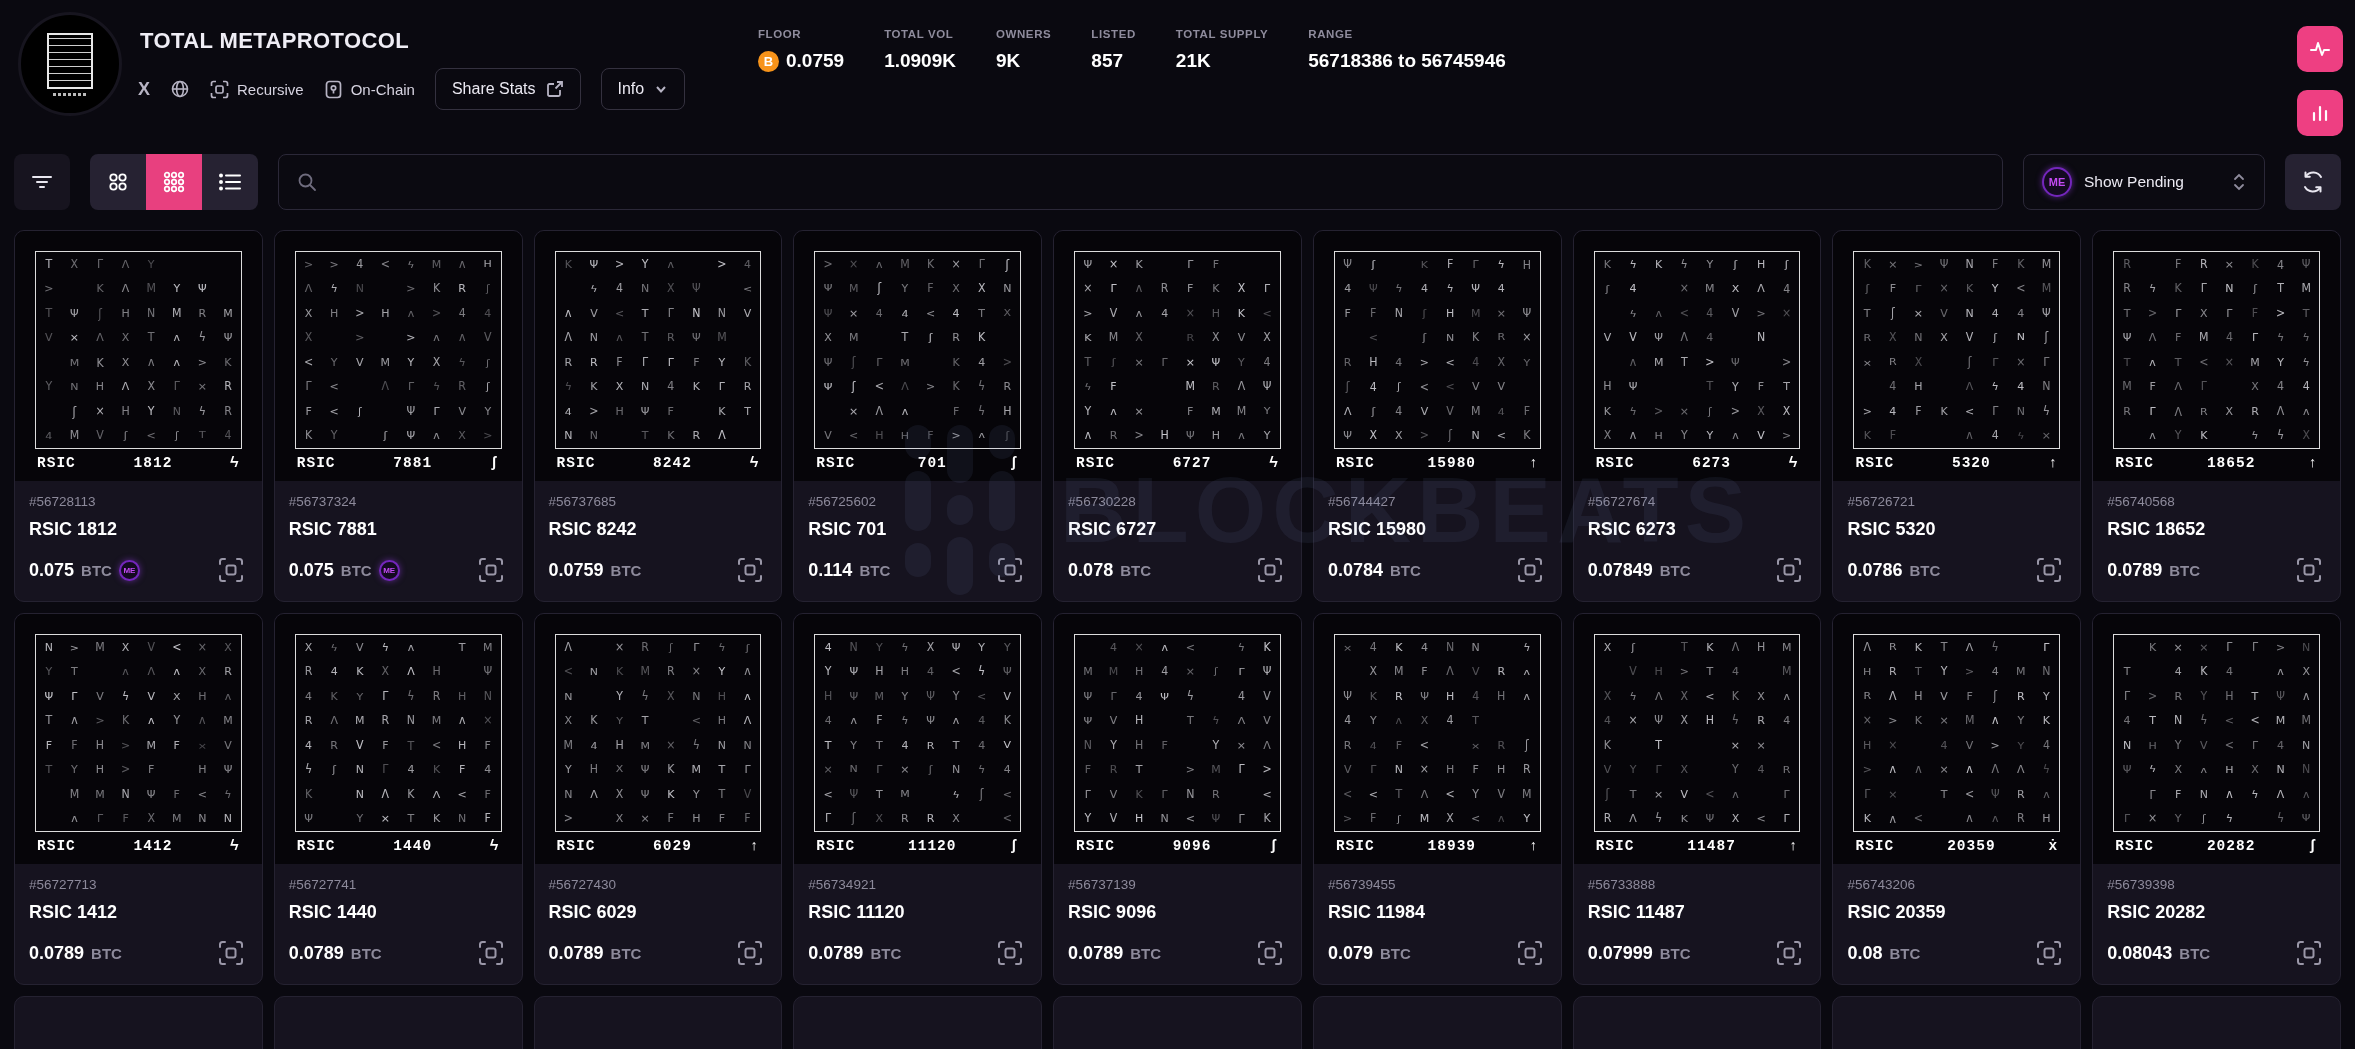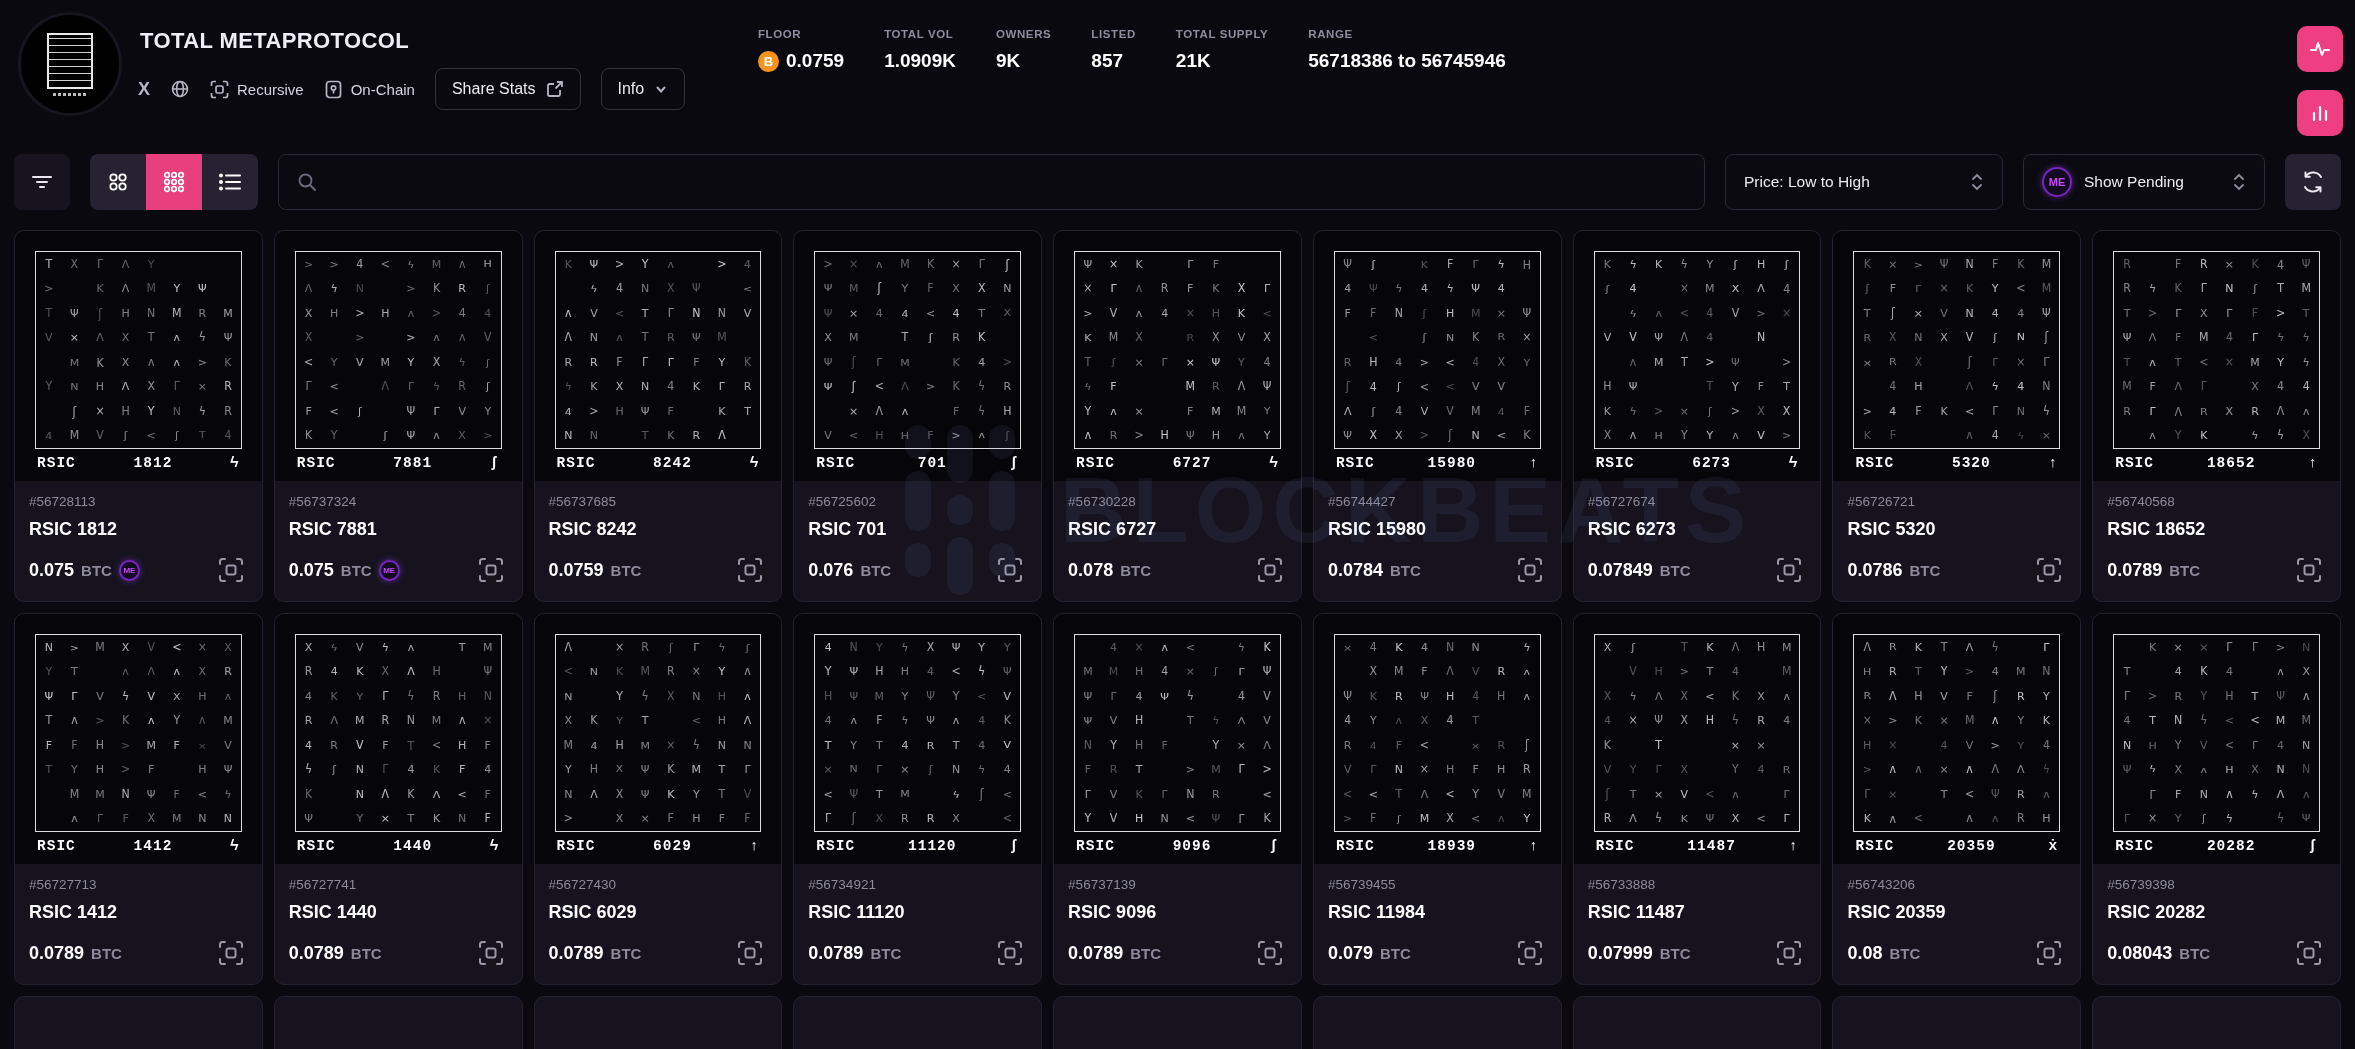--- a/index.html
+++ b/index.html
@@ -251,27 +251,20 @@
       </button>
     </div>
 
     <div class="search-box">
       <svg width="20" height="20" viewBox="0 0 20 20" fill="none" stroke="#6f6c7e" stroke-width="1.8" stroke-linecap="round">
         <circle cx="8.5" cy="8.5" r="6"></circle>
           <line x1="13" y1="13" x2="18" y2="18"></line>
       </svg>
     </div>
 
-    <div class="select sort-select">
-      <span class="select-label">Price: Low to High</span>
-      <svg width="14" height="20" viewBox="0 0 14 20" fill="none" stroke="#8f8c9d" stroke-width="1.8" stroke-linecap="round">
-        <polyline points="3,7 7,3 11,7"></polyline>
-          <polyline points="3,13 7,17 11,13"></polyline>
-      </svg>
-    </div>
 
     <div class="select pending-select">
       <span class="select-label">
         <span class="me-badge lg">ME</span>
         <span>Show Pending</span>
       </span>
       <svg width="14" height="20" viewBox="0 0 14 20" fill="none" stroke="#8f8c9d" stroke-width="1.8" stroke-linecap="round">
         <polyline points="3,7 7,3 11,7"></polyline>
           <polyline points="3,13 7,17 11,13"></polyline>
       </svg>
@@ -638,21 +631,21 @@
       <div class="img-caption">
         <span class="c-label">RSIC</span>
         <span class="c-num">701</span>
         <span class="c-glyph">ʃ</span>
       </div>
     </div>
     <div class="card-info">
       <div class="inscription">#56725602</div>
       <div class="card-name">RSIC 701</div>
       <div class="price-row">
-        <span class="price">0.076</span>
+        <span class="price">0.114</span>
         <span class="unit">BTC</span>
 
         <button class="scan-btn">
           <svg width="30" height="30" viewBox="0 0 30 30" fill="none" stroke="currentColor" stroke-width="2" stroke-linecap="round">
             <path d="M4 9 V6.5 Q4 4 6.5 4 H9"></path>
                 <path d="M21 4 h2.5 Q26 4 26 6.5 V9"></path>
             <path d="M26 21 v2.5 Q26 26 23.5 26 H21"></path>
                 <path d="M9 26 H6.5 Q4 26 4 23.5 V21"></path>
             <rect x="10.5" y="10.5" width="9" height="9" rx="2"></rect>
           </svg>

